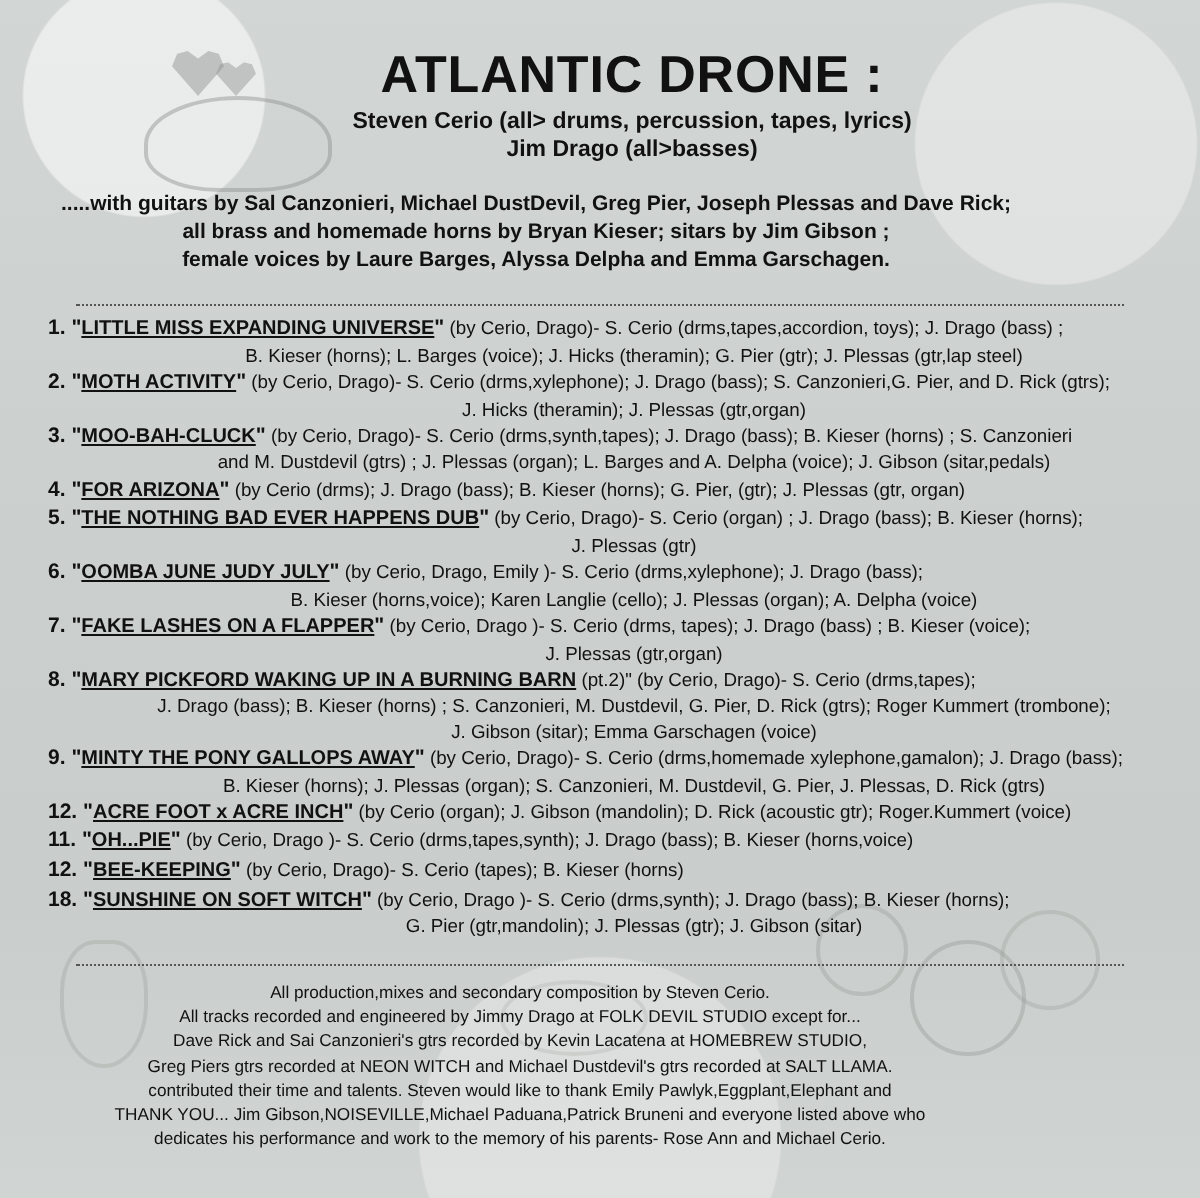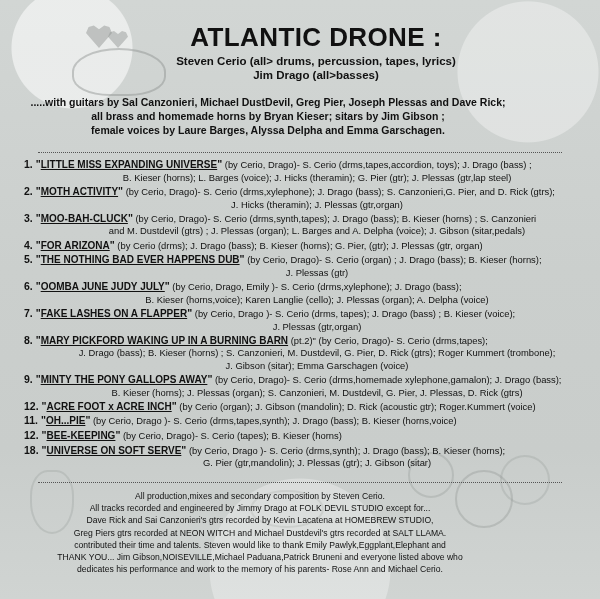--- a/index.html
+++ b/index.html
@@ -101,21 +101,21 @@
       <div class="track"><span class="tnum">3. </span><span class="tnum">"</span><span class="tname">MOO-BAH-CLUCK</span><span class="tnum">"</span><span class="tdetail"> (by Cerio, Drago)- S. Cerio (drms,synth,tapes);  J. Drago (bass);  B. Kieser (horns) ; S. Canzonieri</span><span class="cont">and M. Dustdevil (gtrs) ;  J. Plessas (organ);  L. Barges and A. Delpha (voice); J. Gibson (sitar,pedals)</span></div>
       <div class="track"><span class="tnum">4. </span><span class="tnum">"</span><span class="tname">FOR ARIZONA</span><span class="tnum">"</span><span class="tdetail">  (by Cerio (drms);  J. Drago (bass); B. Kieser (horns);  G. Pier, (gtr);  J. Plessas (gtr, organ)</span></div>
       <div class="track"><span class="tnum">5. </span><span class="tnum">"</span><span class="tname">THE NOTHING BAD EVER HAPPENS DUB</span><span class="tnum">"</span><span class="tdetail"> (by Cerio, Drago)- S. Cerio (organ) ;  J. Drago (bass); B. Kieser (horns);</span><span class="cont">J. Plessas (gtr)</span></div>
       <div class="track"><span class="tnum">6. </span><span class="tnum">"</span><span class="tname">OOMBA JUNE JUDY JULY</span><span class="tnum">"</span><span class="tdetail">  (by Cerio, Drago, Emily )- S. Cerio (drms,xylephone);  J. Drago (bass);</span><span class="cont">B. Kieser (horns,voice);  Karen Langlie (cello); J. Plessas (organ); A. Delpha (voice)</span></div>
       <div class="track"><span class="tnum">7. </span><span class="tnum">"</span><span class="tname">FAKE LASHES ON A FLAPPER</span><span class="tnum">"</span><span class="tdetail">  (by Cerio, Drago )- S. Cerio (drms, tapes);  J. Drago (bass) ; B. Kieser (voice);</span><span class="cont">J. Plessas (gtr,organ)</span></div>
       <div class="track"><span class="tnum">8. </span><span class="tnum">"</span><span class="tname">MARY PICKFORD WAKING UP IN A BURNING BARN</span><span class="tnum"></span><span class="tdetail"> (pt.2)"  (by Cerio, Drago)- S. Cerio (drms,tapes);</span><span class="cont">J. Drago (bass); B. Kieser (horns) ; S. Canzonieri, M. Dustdevil, G. Pier, D. Rick (gtrs);  Roger Kummert (trombone);</span><span class="cont">J. Gibson (sitar);  Emma Garschagen (voice)</span></div>
       <div class="track"><span class="tnum">9. </span><span class="tnum">"</span><span class="tname">MINTY THE PONY GALLOPS AWAY</span><span class="tnum">"</span><span class="tdetail">  (by Cerio, Drago)- S. Cerio (drms,homemade xylephone,gamalon);  J. Drago (bass);</span><span class="cont">B. Kieser (horns);  J. Plessas (organ);  S. Canzonieri, M. Dustdevil, G. Pier, J. Plessas, D. Rick (gtrs)</span></div>
       <div class="track"><span class="tnum">12. </span><span class="tnum">"</span><span class="tname">ACRE FOOT x ACRE INCH</span><span class="tnum">"</span><span class="tdetail">  (by Cerio (organ);  J. Gibson (mandolin); D. Rick (acoustic gtr); Roger.Kummert (voice)</span></div>
       <div class="track"><span class="tnum">11. </span><span class="tnum">"</span><span class="tname">OH...PIE</span><span class="tnum">"</span><span class="tdetail">  (by Cerio, Drago )- S. Cerio (drms,tapes,synth);  J. Drago (bass);  B. Kieser (horns,voice)</span></div>
       <div class="track"><span class="tnum">12. </span><span class="tnum">"</span><span class="tname">BEE-KEEPING</span><span class="tnum">"</span><span class="tdetail">  (by Cerio, Drago)- S. Cerio (tapes);  B. Kieser (horns)</span></div>
-      <div class="track"><span class="tnum">18. </span><span class="tnum">"</span><span class="tname">UNIVERSE ON SOFT SERVE</span><span class="tnum">"</span><span class="tdetail"> (by Cerio, Drago )- S. Cerio (drms,synth);  J. Drago (bass); B. Kieser (horns);</span><span class="cont">G. Pier (gtr,mandolin);  J. Plessas (gtr); J. Gibson (sitar)</span></div>
+      <div class="track"><span class="tnum">18. </span><span class="tnum">"</span><span class="tname">SUNSHINE ON SOFT WITCH</span><span class="tnum">"</span><span class="tdetail"> (by Cerio, Drago )- S. Cerio (drms,synth);  J. Drago (bass); B. Kieser (horns);</span><span class="cont">G. Pier (gtr,mandolin);  J. Plessas (gtr); J. Gibson (sitar)</span></div>
     </div>
 
   <div class="rule rule-bottom"></div>
 
   <div class="footer" id="footer">
       <div>All production,mixes and secondary composition by Steven Cerio.</div>
       <div>All tracks recorded and engineered by Jimmy Drago at FOLK DEVIL STUDIO except for...</div>
       <div>Dave Rick and Sai Canzonieri's gtrs recorded by Kevin Lacatena at HOMEBREW STUDIO,</div>
       <div>Greg Piers gtrs recorded at NEON WITCH and Michael Dustdevil's gtrs recorded at SALT LLAMA.</div>
       <div>contributed their time and talents. Steven would like to thank Emily Pawlyk,Eggplant,Elephant and</div>

